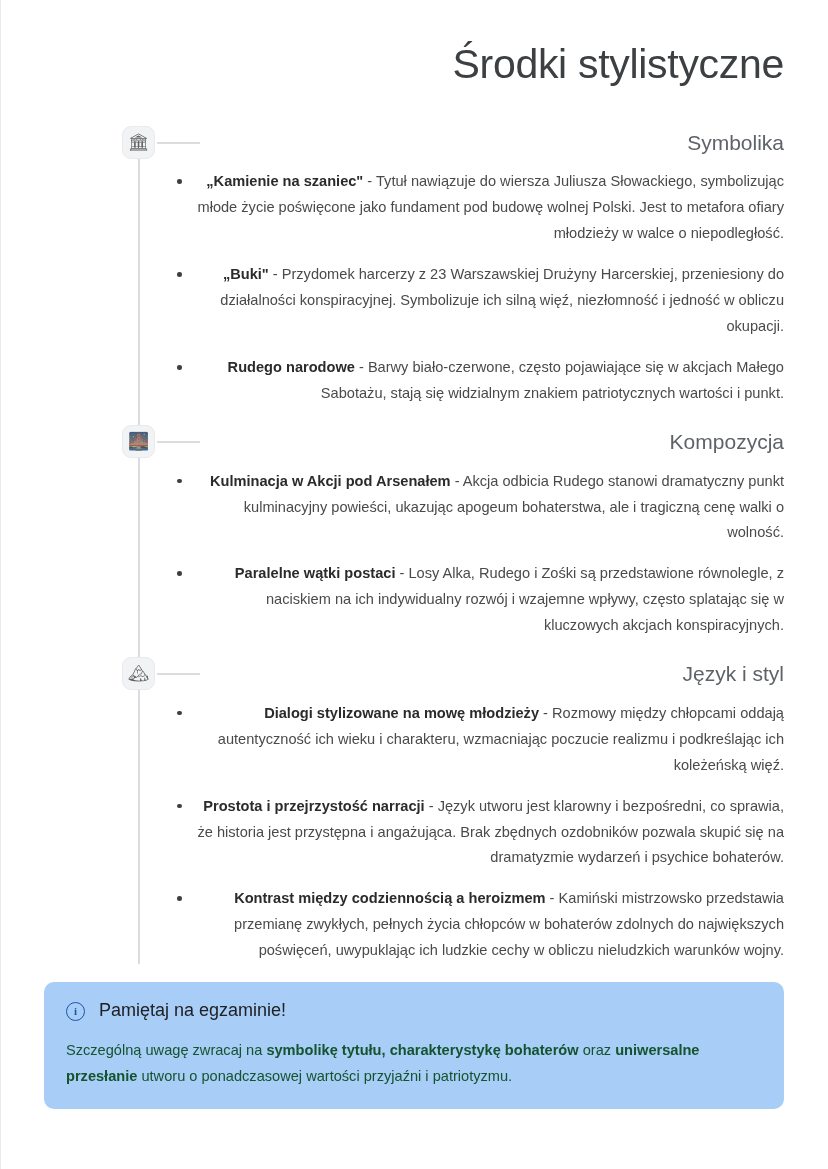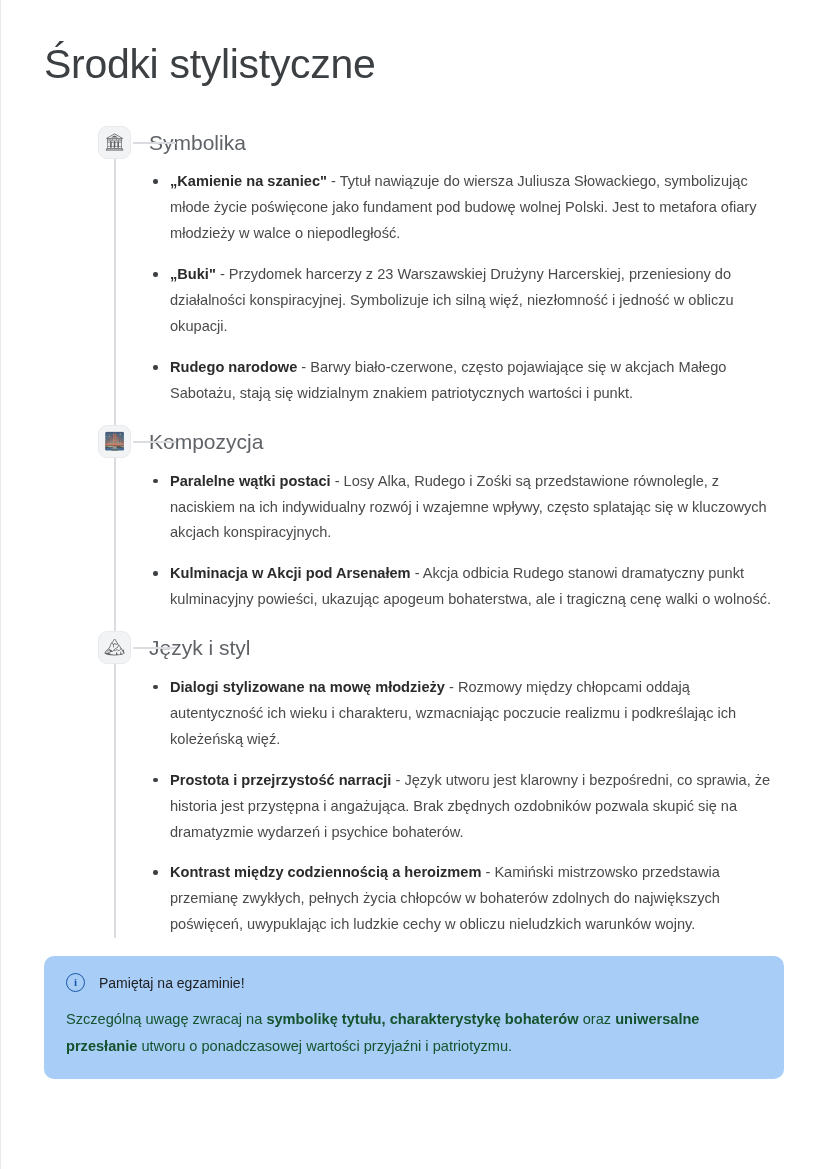--- a/index.html
+++ b/index.html
@@ -18,22 +18,23 @@
   .page-left-rule {
     position: absolute;
     left: 0;
     top: 0;
     bottom: 0;
     width: 1px;
     background: #e8eaed;
   }
   .page {
     position: relative;
-    padding: 0 44px 0 44px;
+    padding: 0 44px 0 68px;
     box-sizing: border-box;
+    text-align: right;
   }
 
   
   .page-title {
     font-size: 41px;
     font-weight: 300;
     letter-spacing: -0.3px;
     color: #3c4043;
     margin: 0;
     padding-top: 40px;
@@ -151,21 +152,21 @@
     font-size: 11px;
     font-weight: 700;
     display: flex;
     align-items: center;
     justify-content: center;
     flex: 0 0 auto;
     font-family: "Liberation Serif", serif;
     line-height: 1;
   }
   .callout-title {
-    font-size: 14px;
+    font-size: 18px;
     font-weight: 400;
     color: #202124;
     line-height: 1.3;
   }
   .callout-body {
     margin: 14px 0 0 0;
     font-size: 14.6px;
     line-height: 1.8;
     color: #14532d;
   }
@@ -197,22 +198,22 @@
             <li><b>Rudego narodowe</b><span> - Barwy biało-czerwone, często pojawiające się w akcjach Małego Sabotażu, stają się widzialnym znakiem patriotycznych wartości i punkt.</span></li>
           </ul>
         </div>
         <div class="tl-section">
           <div class="tl-badge">
             <span class="emoji">🌉</span>
           </div>
           <div class="tl-connector"></div>
           <h2 class="tl-heading">Kompozycja</h2>
           <ul class="tl-list">
+            <li><b>Kulminacja w Akcji pod Arsenałem</b><span> - Akcja odbicia Rudego stanowi dramatyczny punkt kulminacyjny powieści, ukazując apogeum bohaterstwa, ale i tragiczną cenę walki o wolność.</span></li>
             <li><b>Paralelne wątki postaci</b><span> - Losy Alka, Rudego i Zośki są przedstawione równolegle, z naciskiem na ich indywidualny rozwój i wzajemne wpływy, często splatając się w kluczowych akcjach konspiracyjnych.</span></li>
-            <li><b>Kulminacja w Akcji pod Arsenałem</b><span> - Akcja odbicia Rudego stanowi dramatyczny punkt kulminacyjny powieści, ukazując apogeum bohaterstwa, ale i tragiczną cenę walki o wolność.</span></li>
           </ul>
         </div>
         <div class="tl-section">
           <div class="tl-badge">
             <span class="emoji">🏔</span>
           </div>
           <div class="tl-connector"></div>
           <h2 class="tl-heading">Język i styl</h2>
           <ul class="tl-list">
             <li><b>Dialogi stylizowane na mowę młodzieży</b><span> - Rozmowy między chłopcami oddają autentyczność ich wieku i charakteru, wzmacniając poczucie realizmu i podkreślając ich koleżeńską więź.</span></li>

